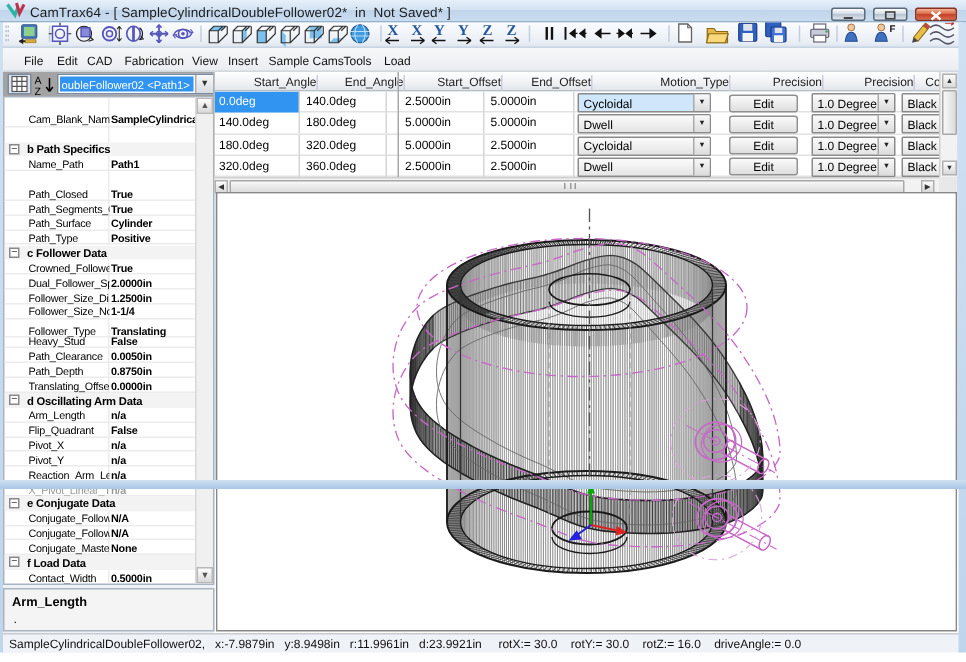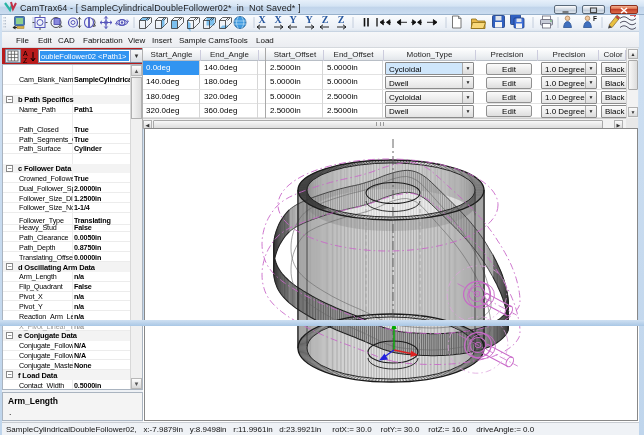--- a/index.html
+++ b/index.html
@@ -16,21 +16,21 @@
 #bclose { left:610px; width:28px; background:linear-gradient(#f4b294,#da6a48 45%,#c2402a 50%,#dc6844); border-color:#8a3020; }
 
 #tbar { position:absolute; left:2px; top:15px; width:640px; height:17px;
   background:linear-gradient(#fafcfe,#e9eef5 85%,#dde5ee); border-bottom:1px solid #c8d4e2; }
 
 #menu { position:absolute; left:2px; top:32px; width:640px; height:16px; background:linear-gradient(#f6f7f9,#ebedf1);
   font-size:9px; color:#111; border-bottom:1px solid #d4d8dd; }
 #menu span { position:absolute; top:4px; font-size:8px; }
 
 #lpanel { position:absolute; left:2px; top:48px; width:141px; height:387px; background:#eef1f5; }
-#pgtools { position:absolute; left:0; top:0; width:141px; height:16px; background:#b91c1c;text-decoration:underline; }
+#pgtools { position:absolute; left:0; top:0; width:141px; height:16px; background:#a3a3a3;text-decoration:underline; }
 #pgdrop { position:absolute; left:36px; top:1px; width:105px; height:14px; background:#fff; border:1px solid #7a8aa0; }
 #pgdrop .sel { position:absolute; left:1px; top:1px; right:13px; bottom:1px; background:#3194f1; color:#fff;
   font-size:7.5px; padding-left:1px; line-height:11px; white-space:nowrap; overflow:hidden; }
 #pgdrop .arr { position:absolute; right:0; top:0; width:12px; height:12px; background:linear-gradient(#f8f8f8,#d8dce2);
   border-left:1px solid #aab; color:#333; font-size:6px; text-align:center; line-height:12px; }
 #pgrid { position:absolute; left:0px; top:16px; width:141px; height:326px; background:#fff;
   border:1px solid #aab4c0; overflow:hidden; font-size:7.2px; letter-spacing:-0.15px; }
 .pgcat,.pgrow { position:absolute; left:0; width:128px; height:9.85px; line-height:9.8px; white-space:nowrap; }
 .pgcat { background:#f3f3f3; font-size:7.5px; }
 .pgcat b { position:absolute; left:15px; top:0.5px; }
@@ -40,21 +40,21 @@
 .pgrow .pgv { position:absolute; left:71px; top:0.5px; font-weight:bold; width:60px; overflow:hidden; }
 .pgrow { border-bottom:0.5px solid #ececec; }
 #pgsb { position:absolute; right:0px; top:0px; width:12px; height:324px; background:#f0f0f0; border-left:1px solid #d8d8d8; }
 #pgsb .up,#pgsb .dn { position:absolute; left:0; width:11px; height:11px; background:linear-gradient(#fdfdfd,#d8d8d8); border:1px solid #b8b8b8; color:#555; font-size:6px; text-align:center; line-height:10px; }
 #pgsb .up { top:0; } #pgsb .dn { bottom:0; }
 #pgsb .th { position:absolute; left:0; top:12px; width:11px; height:42px; background:linear-gradient(90deg,#f4f4f4,#dcdcdc); border:1px solid #b0b0b0; }
 #pgdesc { position:absolute; left:0px; top:344px; width:141px; height:29px; background:#f4f4f4; border:1px solid #aab4c0; font-size:8.5px; }
 #pgdesc b { position:absolute; left:5px; top:3px; }
 
 #tblhead { position:absolute; left:143px; top:48px; width:483px; height:13px; background:linear-gradient(#ffffff,#eceff2 70%,#e2e6ea); border-bottom:1px solid #b8bec6; font-size:8px; }
-.th { position:absolute; top:1.5px; height:12px; text-align:center; border-right:1px solid #ccd; color:#222; }
+.th { position:absolute; top:1.5px; height:12px; text-align:right; border-right:1px solid #ccd; color:#222;margin-left:11px; }
 #tbl { position:absolute; left:143px; top:61px; width:483px; height:57px; background:#fff; font-size:8px; overflow:hidden; }
 .tr { position:absolute; left:0; width:483px; height:14.25px; border-bottom:1px solid #e2e2e2; }
 .td { position:absolute; top:0; height:14px; line-height:14px; padding-left:3px; border-right:1px solid #d6d6d6; white-space:nowrap; overflow:hidden; }
 .tsel { background:#3194f1; color:#fff; }
 .combo { position:absolute; top:1px; height:13px; background:linear-gradient(#fbfbfb,#e4e4e4); border:1px solid #8a8a8a; border-radius:1px; line-height:11px; }
 .combo span { position:absolute; left:3px; top:0.5px; white-space:nowrap; }
 .combo .cbtn { position:absolute; right:0; top:0; width:11px; height:11px; font-style:normal; font-size:5px; text-align:center; line-height:11px; color:#222; background:linear-gradient(#f8f8f8,#dcdcdc); border-left:1px solid #aaa; }
 .cbsel { background:#cfe6fb; }
 .btn { position:absolute; top:1.5px; height:12px; background:linear-gradient(#fbfbfb,#dedede); border:1px solid #909090; border-radius:2px; text-align:center; line-height:11px; }
 
@@ -284,20 +284,24 @@
           <span class="pgl" style="color:#000">Path_Closed</span>
           <span class="pgv" style="color:#000">True</span>
         </div>
         <div class="pgrow" style="top:69.0px">
           <span class="pgl" style="color:#000">Path_Segments_C</span>
           <span class="pgv" style="color:#000">True</span>
         </div>
         <div class="pgrow" style="top:78.8px">
           <span class="pgl" style="color:#000">Path_Surface</span>
           <span class="pgv" style="color:#000">Cylinder</span>
+        </div>
+        <div class="pgrow" style="top:88.6px">
+          <span class="pgl" style="color:#000">Path_Type</span>
+          <span class="pgv" style="color:#000">Positive</span>
         </div>
         <div class="pgcat" style="top:98.5px">
           <span class="pgbox">−</span>
           <b>c Follower Data</b>
         </div>
         <div class="pgrow" style="top:108.3px">
           <span class="pgl" style="color:#000">Crowned_Followe</span>
           <span class="pgv" style="color:#000">True</span>
         </div>
         <div class="pgrow" style="top:118.2px">

